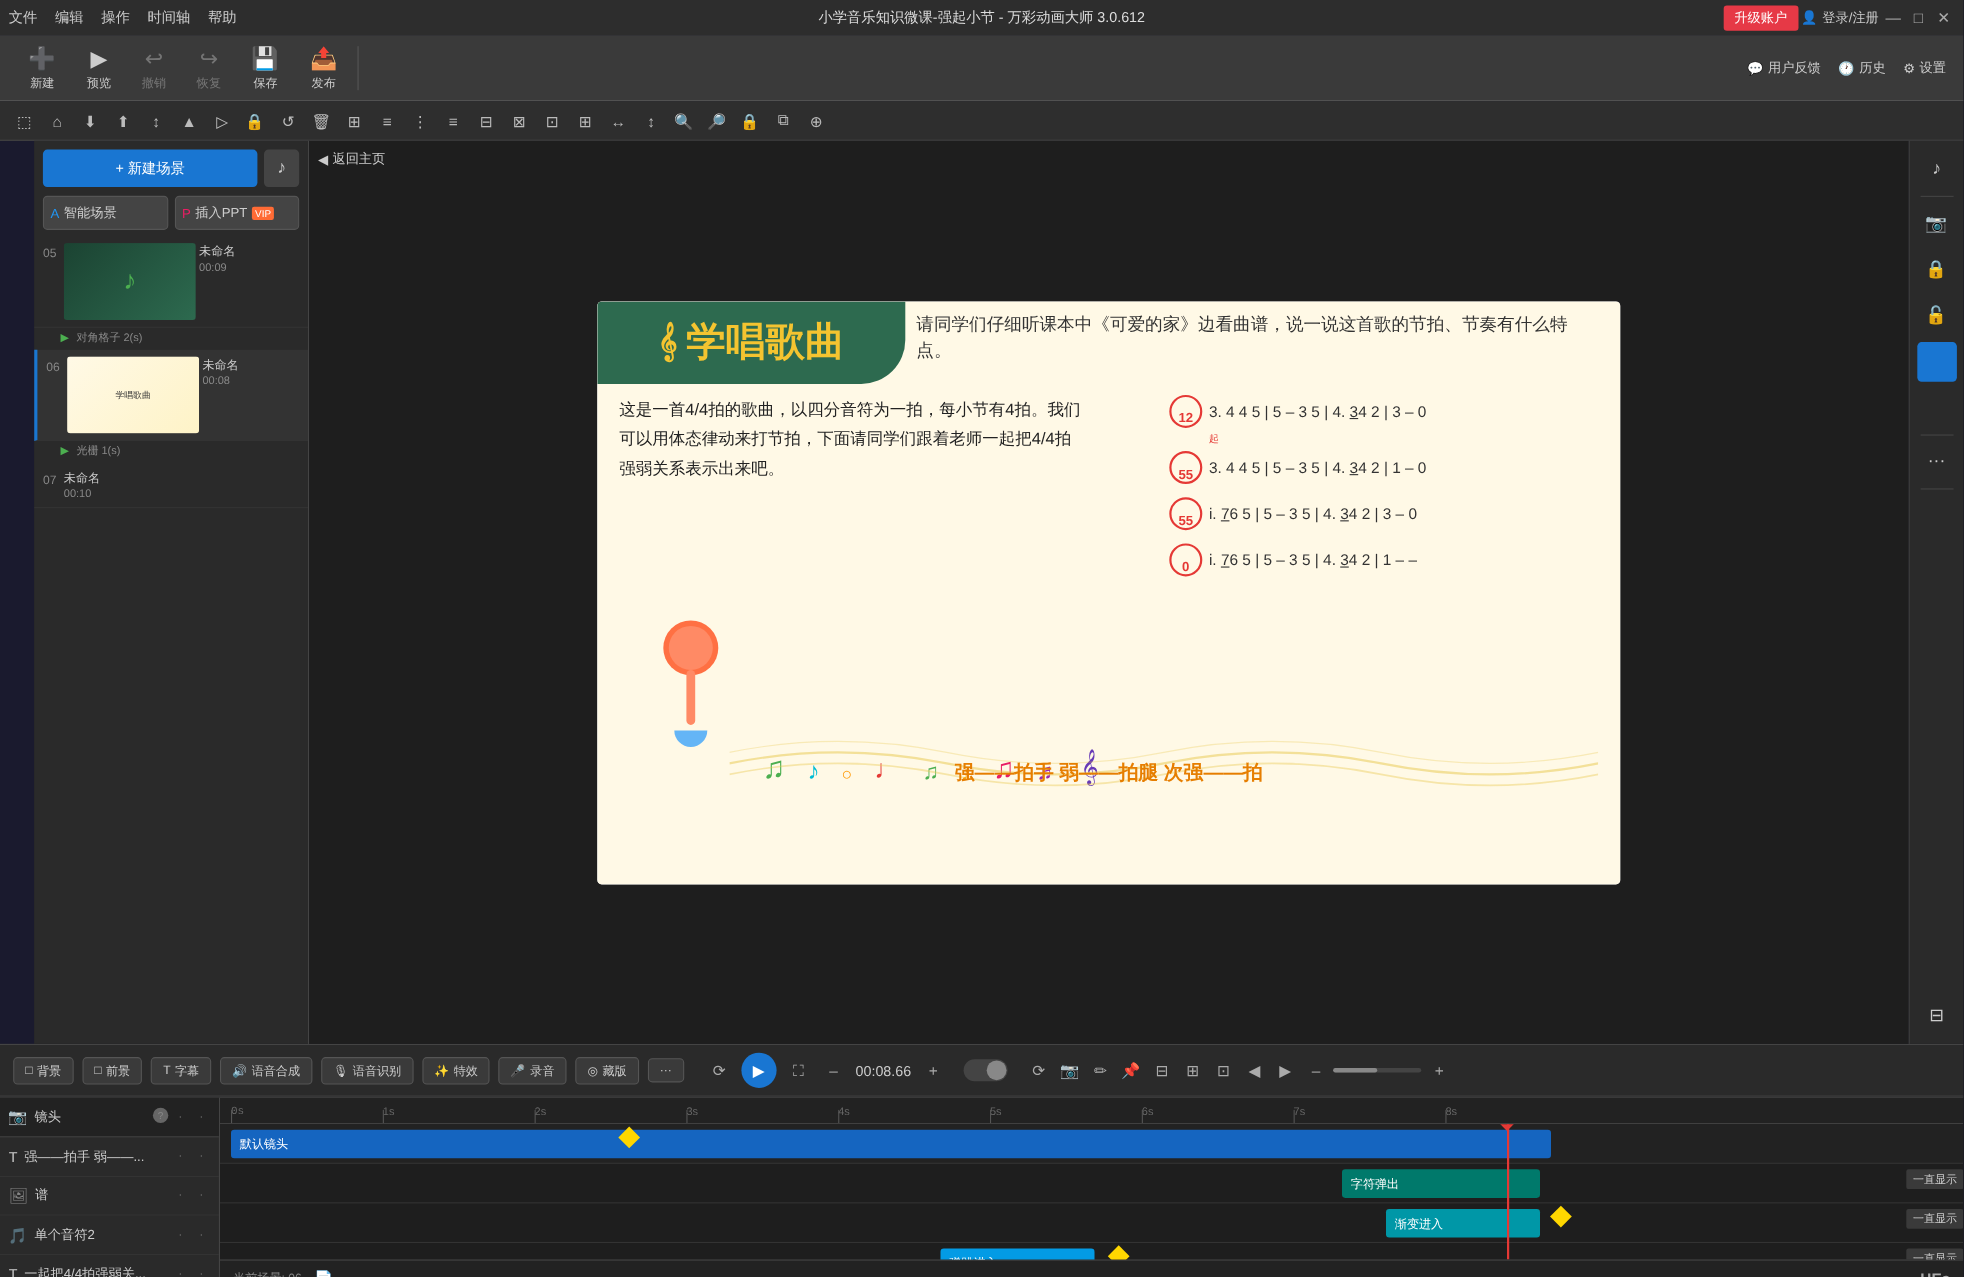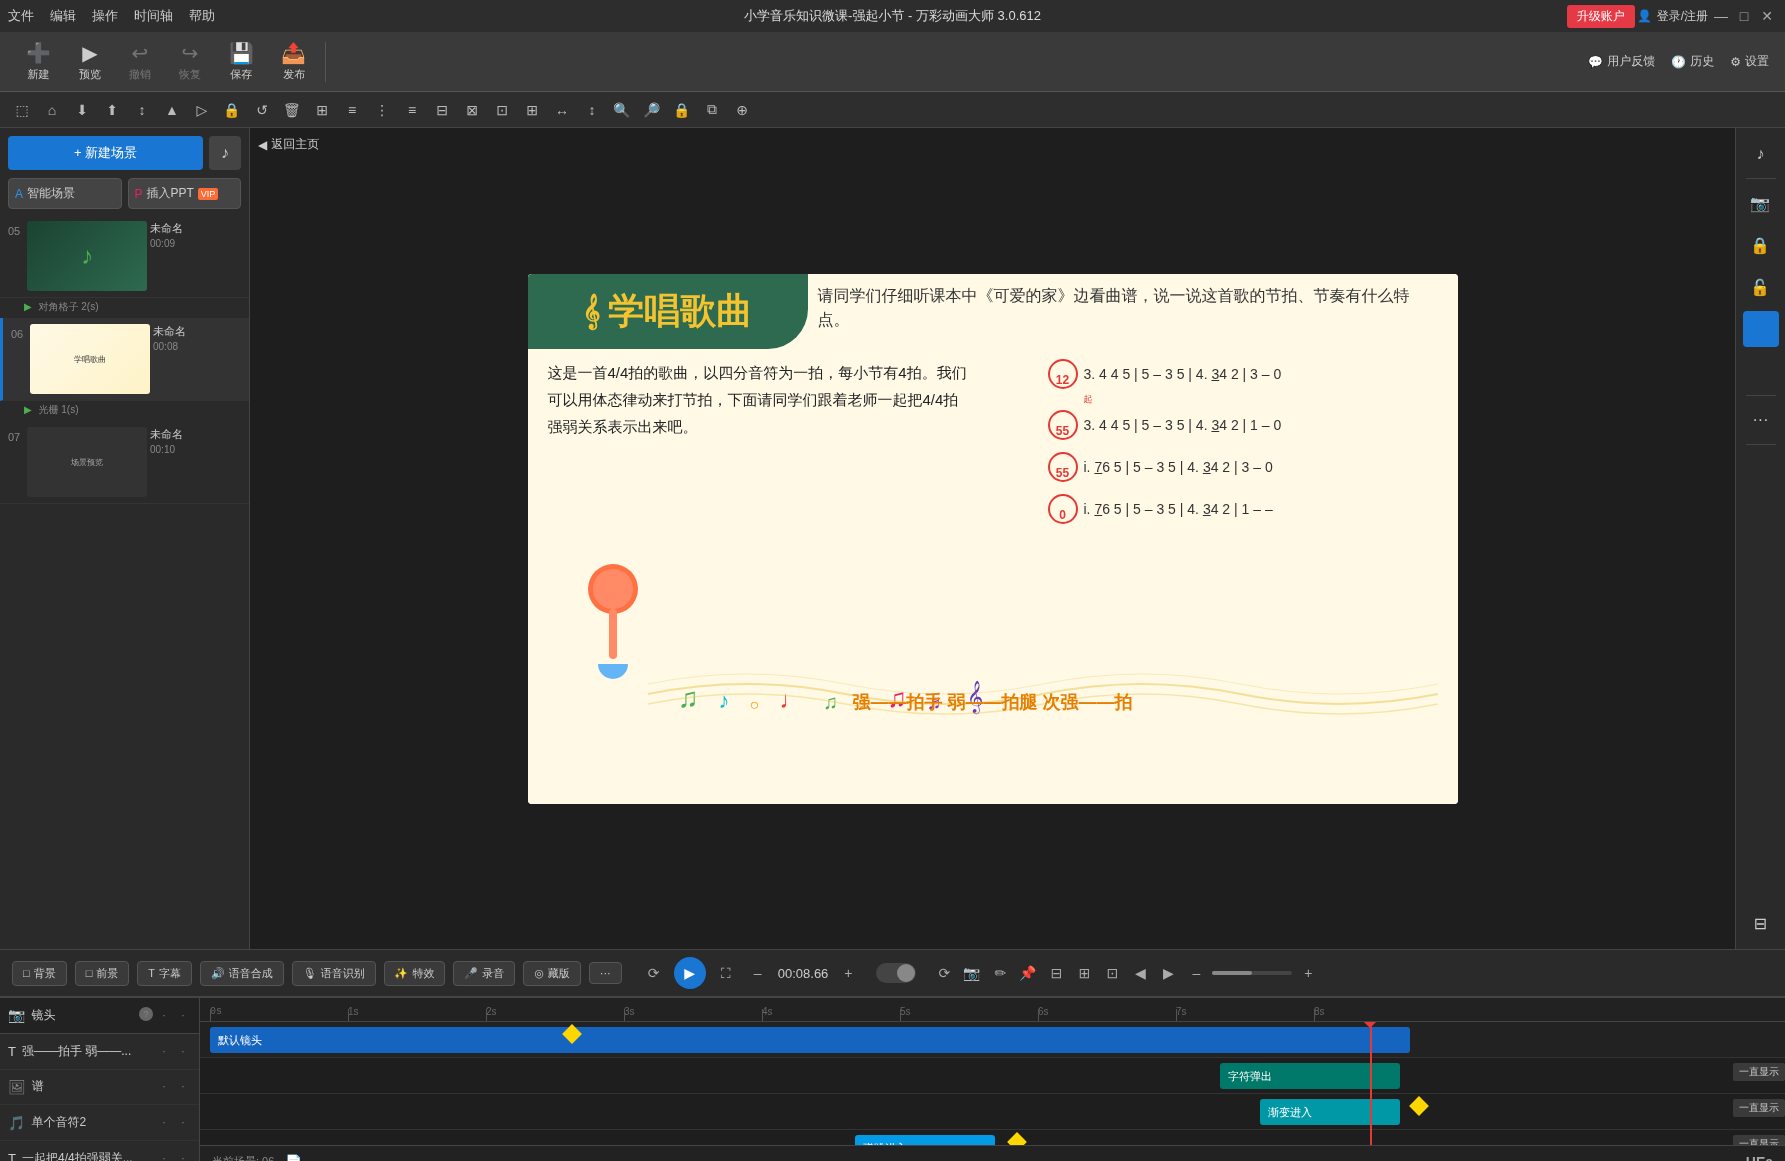--- a/index.html
+++ b/index.html
@@ -21,21 +21,21 @@
     .tool-btn.disabled { opacity: 0.4; cursor: not-allowed; }
     .toolbar-right { margin-left: auto; display: flex; align-items: center; gap: 16px; color: #ccc; font-size: 12px; }
     .toolbar-right span { cursor: pointer; display: flex; align-items: center; gap: 4px; }
     .toolbar-divider { width: 1px; height: 40px; background: #555; }
 
     
     #secondary-toolbar { background: #2e2e2e; height: 36px; display: flex; align-items: center; padding: 0 8px; gap: 2px; border-bottom: 1px solid #444; overflow: hidden; }
     .sec-btn { width: 28px; height: 28px; display: flex; align-items: center; justify-content: center; cursor: pointer; color: #bbb; font-size: 14px; border-radius: 3px; }
 
     
-    #main { display: flex; height: calc(1161px - 32px - 60px - 36px - 180px - 32px); }
+    #main { display: flex; height: calc(1161px - 32px - 60px - 36px - 180px - 32px); padding-left: 31px; }
 
     
     #sidebar { width: 250px; background: #2a2a2a; border-right: 1px solid #444; display: flex; flex-direction: column; overflow: hidden; }
     .sidebar-header { padding: 8px; display: flex; gap: 6px; }
     .new-scene-btn { flex: 1; background: #1976d2; color: #fff; border: none; padding: 8px; border-radius: 4px; cursor: pointer; font-size: 13px; display: flex; align-items: center; justify-content: center; gap: 4px; }
     .music-btn { width: 32px; background: #444; border: none; color: #ccc; border-radius: 4px; cursor: pointer; font-size: 16px; display: flex; align-items: center; justify-content: center; }
     .smart-btn { flex: 1; background: #444; border: 1px solid #555; color: #ccc; padding: 6px; border-radius: 4px; cursor: pointer; font-size: 12px; display: flex; align-items: center; gap: 4px; }
     .ppt-btn { flex: 1; background: #444; border: 1px solid #555; color: #ccc; padding: 6px; border-radius: 4px; cursor: pointer; font-size: 12px; display: flex; align-items: center; gap: 4px; }
     .sidebar-btn-row { padding: 0 8px 6px; display: flex; gap: 6px; }
     .vip-badge { background: #ff6b35; color: #fff; font-size: 9px; padding: 1px 3px; border-radius: 2px; }
@@ -256,25 +256,20 @@
         </div>
         <div class="scene-sub">
           <span class="scene-arrow">▶</span>
           <span>光栅  1(s)</span>
         </div>
       </div>
 
       <div>
         <div class="scene-item">
           <span class="scene-num">07</span>
-          <div class="scene-thumb">
-            <div style="width:100%;height:100%;background:#333;display:flex;align-items:center;justify-content:center;font-size:8px;color:#aaa;padding:4px;">
-              <span>场景预览</span>
-            </div>
-          </div>
           <div class="scene-info">
             <div class="scene-name">未命名</div>
             <div class="scene-duration">00:10</div>
           </div>
         </div>
       </div>
     </div>
   </div>
 
   <div id="canvas-area">

